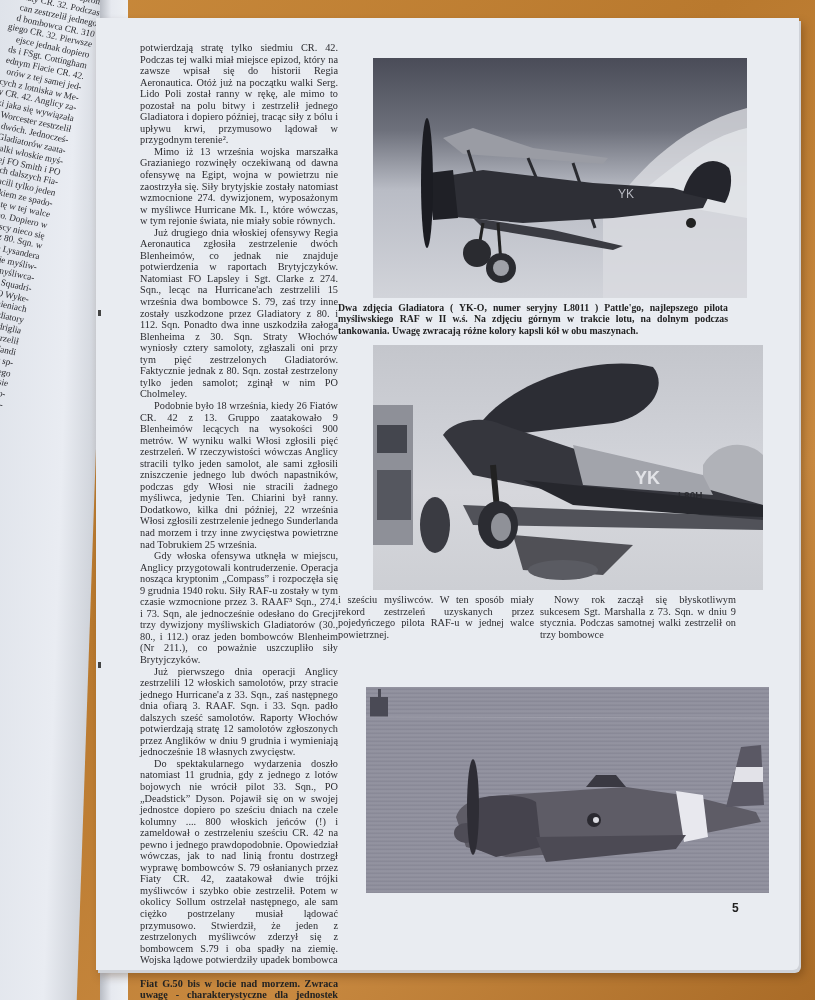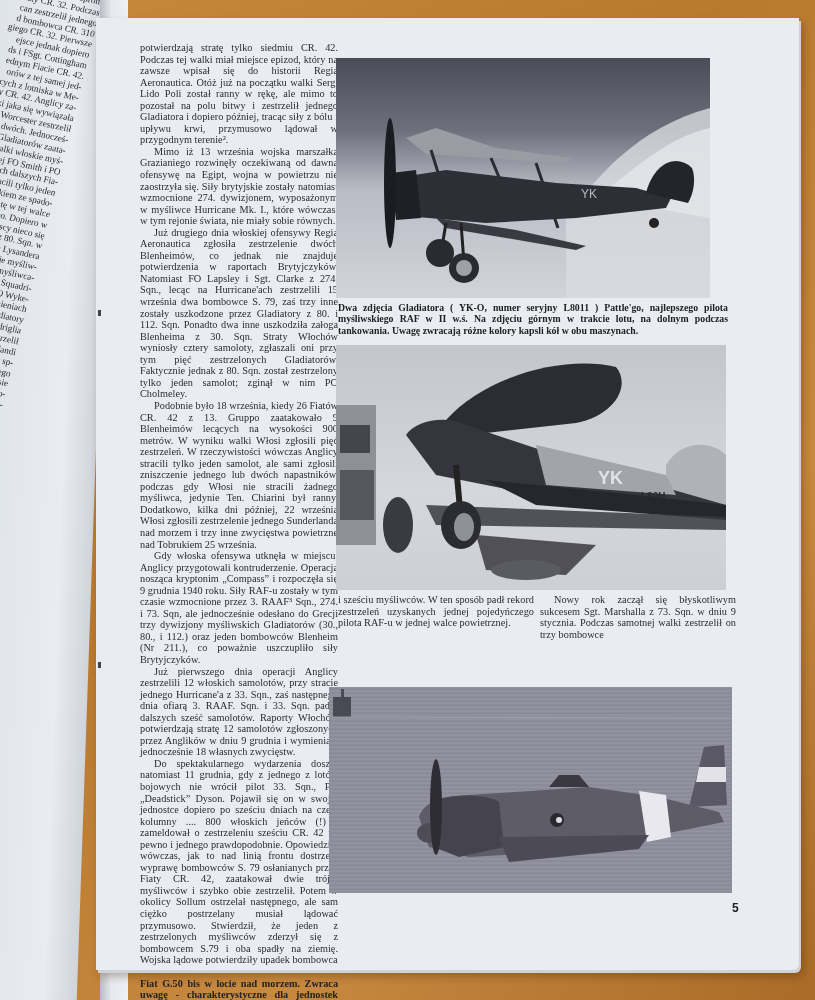--- a/index.html
+++ b/index.html
@@ -24,21 +24,21 @@
     border-radius:0 0 6px 0;
   }
   .staple { position:absolute; left:2px; width:3px; height:6px; background:#444; }
   .textcol {
     position:absolute; left:44px; top:24px; width:198px;
     font-size:10.3px; line-height:11.55px; color:#2c2c30; text-align:justify;
   }
   .textcol p { margin:0; text-indent:14px; }
   .textcol p.first { text-indent:0; }
   .caption-bold { font-weight:bold; font-size:10.2px; line-height:11.6px; color:#222; margin-top:12px !important; text-indent:0 !important; }
-  .photo { position:absolute; overflow:hidden; }
+  .photo { position:absolute; overflow:hidden;margin-left:37px; }
   .photo1 { left:240px; top:40px; width:374px; height:240px; background:linear-gradient(180deg,#4a4c58 0%,#6d707b 30%,#b9bcc5 55%,#d2d4da 100%); }
   .photo2 { left:240px; top:327px; width:390px; height:245px; background:linear-gradient(180deg,#c4c6cc 0%,#cfd1d7 40%,#d6d7dc 60%,#cdcfd4 100%); }
   .photo3 { left:233px; top:669px; width:403px; height:206px; background:repeating-linear-gradient(0deg,#8b8b98 0px,#9696a3 2px,#858593 4px); }
   .caption1 {
     position:absolute; left:242px; top:284px; width:390px;
     font-size:9.8px; line-height:11.4px; font-weight:bold; color:#222; text-align:justify;
   }
   .col-mid, .col-right {
     position:absolute; top:576px; width:196px;
     font-size:10.3px; line-height:11.55px; color:#2c2c30; text-align:justify;
@@ -172,21 +172,21 @@
 
       <line x1="120" y1="120" x2="125" y2="175" stroke="#222" stroke-width="6"></line>
       <ellipse cx="125" cy="180" rx="20" ry="24" fill="#2b2c32"></ellipse>
       <ellipse cx="128" cy="182" rx="10" ry="14" fill="#8f9198"></ellipse>
 
       <ellipse cx="190" cy="225" rx="35" ry="10" fill="#5a5b62"></ellipse>
     </svg>
   </div>
 
   <div class="col-mid">
-    <p class="first">i sześciu myśliwców. W ten sposób padł rekord zestrzeleń uzyskanych jednej pojedyńczego pilota RAF-u w jednej walce powietrznej.</p>
+    <p class="first">i sześciu myśliwców. W ten sposób miały rekord zestrzeleń uzyskanych przez pojedyńczego pilota RAF-u w jednej walce powietrznej.</p>
   </div>
   <div class="col-right">
     <p>Nowy rok zaczął się błyskotliwym sukcesem Sgt. Marshalla z 73. Sqn. w dniu 9 stycznia. Podczas samotnej walki zestrzelił on trzy bombowce</p>
   </div>
 
   <div class="photo photo3">
     <svg width="403" height="206" viewBox="0 0 403 206">
       <rect x="4" y="10" width="18" height="20" fill="#4a4a55"></rect>
       <rect x="12" y="2" width="3" height="10" fill="#4a4a55"></rect>
       <line x1="0" y1="30" x2="403" y2="31" stroke="#a0a0ac" stroke-width="1"></line>

